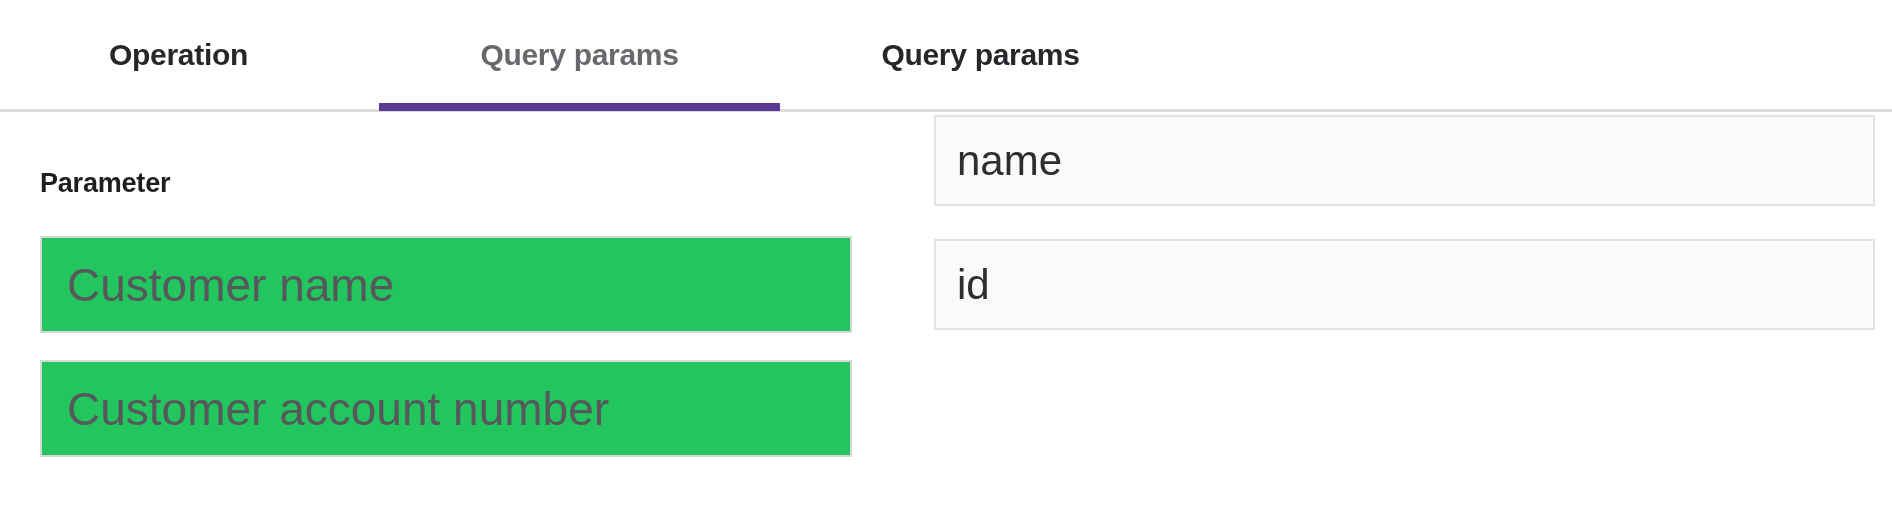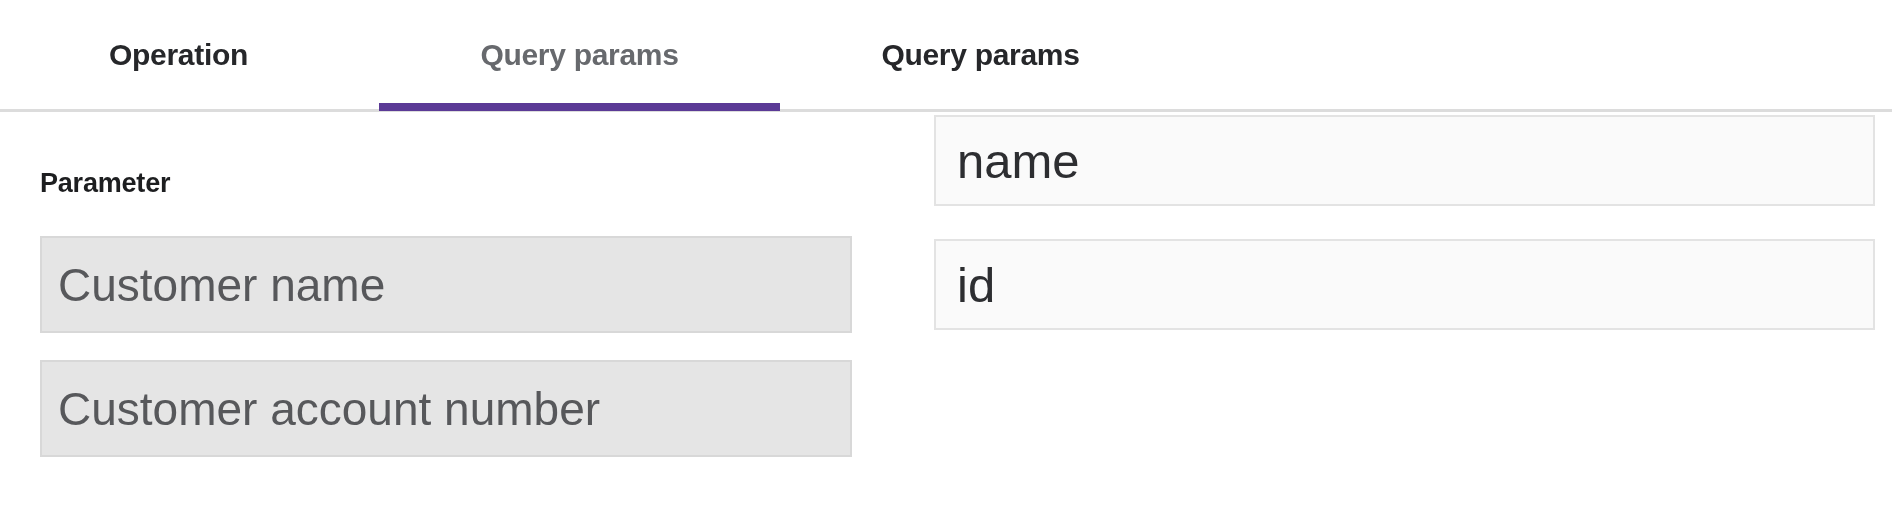--- a/index.html
+++ b/index.html
@@ -60,29 +60,29 @@
     letter-spacing: -0.2px;
   }
   .param-field {
     height: 91px;
     align-self: center;
     background: #fafafa;
     border: 2px solid #e3e3e3;
     display: flex;
     align-items: center;
     padding-left: 21px;
-    font-size: 49px;
+    font-size: 42px;
     color: #2d2e31;
   }
   .desc-field {
     height: 97px;
     width: 100%;
-    background: #e5e5e5;
+    background: #22c55e;
     border: 2px solid #d8d8d8;
-    padding-left: 16px;
+    padding-left: 25px;
     font-family: "Liberation Sans", "DejaVu Sans", sans-serif;
     font-size: 46px;
     color: #57585b;
     outline: none;
   }
 </style>
 </head>
 <body>
 
 <div class="tabbar">

